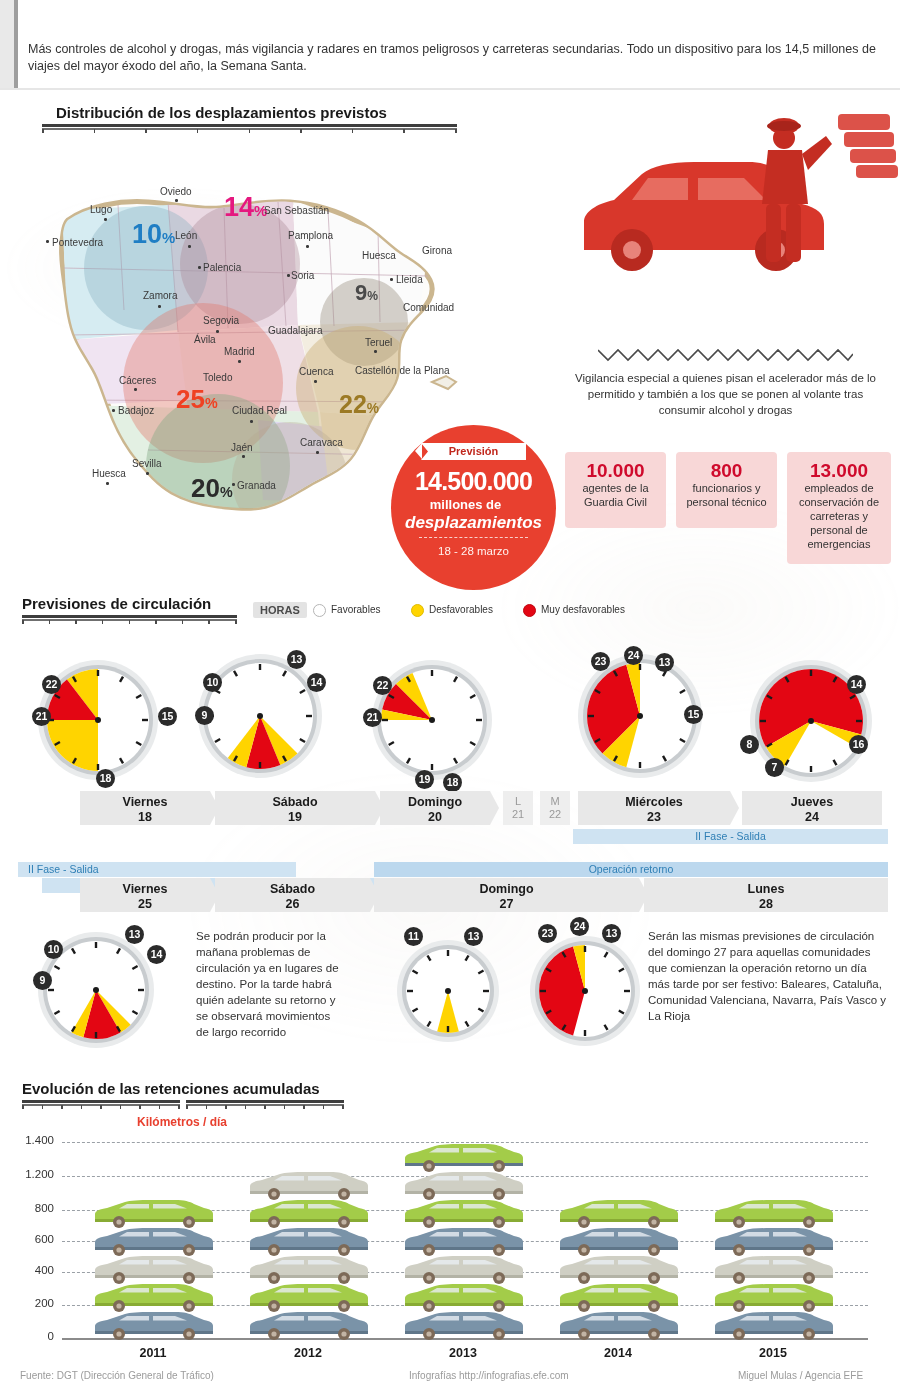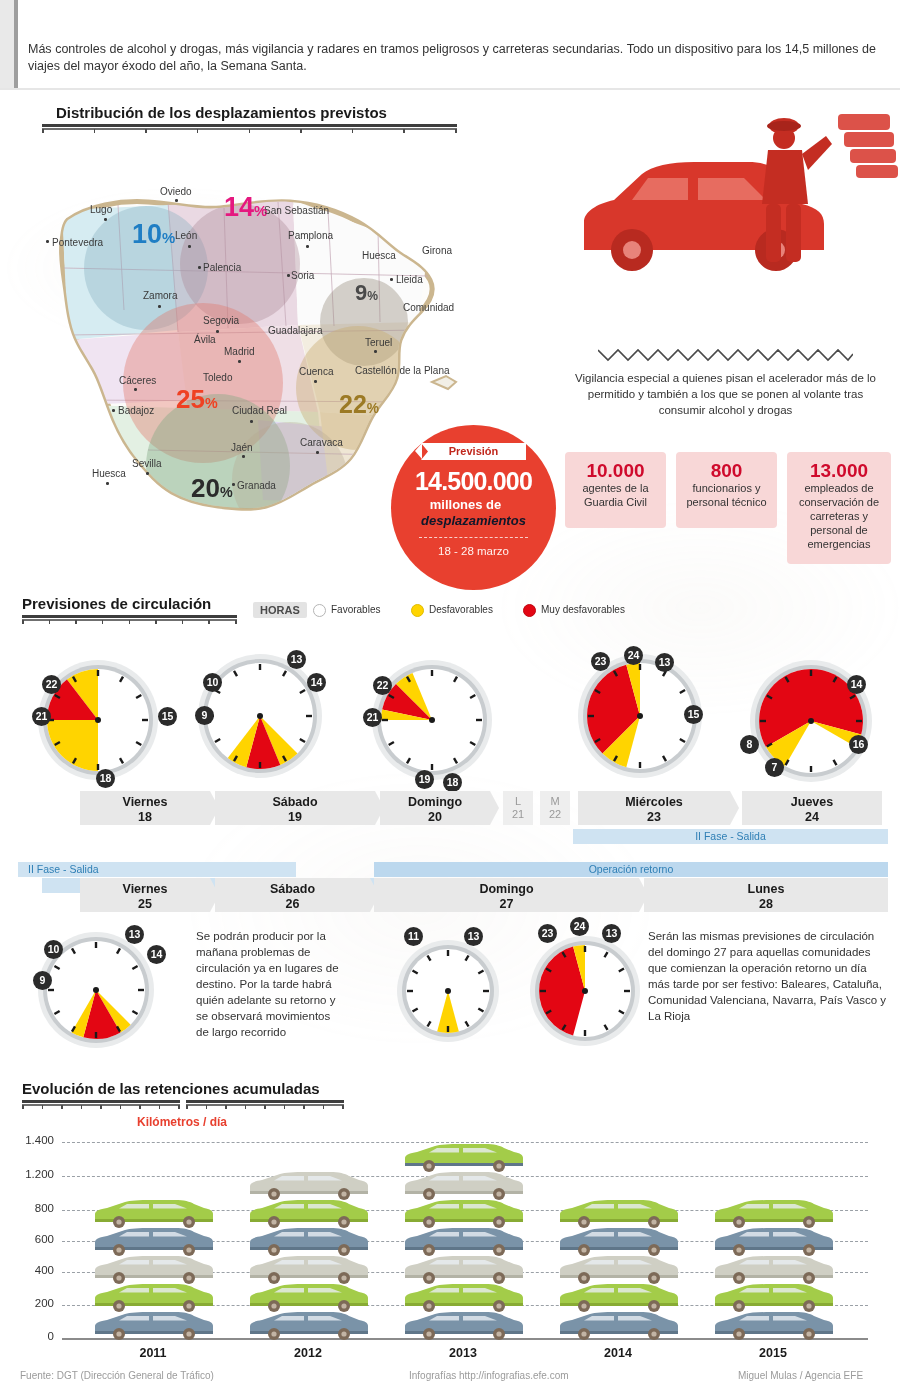--- a/index.html
+++ b/index.html
@@ -59,21 +59,21 @@
   }
   .bubble .rib {
     position:absolute; left:30px; top:18px; width:105px; height:17px;
     background:#fff; color:#c0271c; font-size:11px; font-weight:bold; line-height:17px;
     clip-path: polygon(0 0,100% 0,100% 100%,0 100%, 7px 50%);
   }
   .bubble .rib-l { position:absolute; left:24px; top:18px; width:0; height:0;
     border-top:8.5px solid transparent; border-bottom:8.5px solid transparent; border-right:7px solid #fff;}
   .bubble .big { position:absolute; left:0; top:42px; width:165px; font-size:25px; font-weight:bold; letter-spacing:-.8px; color:#ffffff;}
   .bubble .l2 { position:absolute; left:0; top:72px; width:149px; font-size:13px; font-weight:bold; color:#ffffff;}
-  .bubble .l3 { position:absolute; left:0; top:88px; width:165px; font-size:13px; font-weight:bold; font-style:italic; color:#0f172a;}
+  .bubble .l3 { position:absolute; left:0; top:88px; width:165px; font-size:17px; font-weight:bold; font-style:italic; color:#ffffff;}
   .bubble .dash { position:absolute; left:28px; top:112px; width:109px; height:0;
     border-top:1px dashed rgba(255,255,255,.75); }
   .bubble .l4 { position:absolute; left:0; top:120px; width:165px; font-size:11.5px; color:#fff2ef;}
 
   
   .rp-t1 { position:absolute; left:560px; top:292px; width:330px; text-align:center;
            font-size:23px; font-weight:bold; color:#cf0a2c;}
   .rp-t2 { position:absolute; left:560px; top:320px; width:330px; text-align:center;
            font-size:19px; color:#333;}
   .zig { position:absolute; left:598px; top:348px; width:255px; height:14px;}

